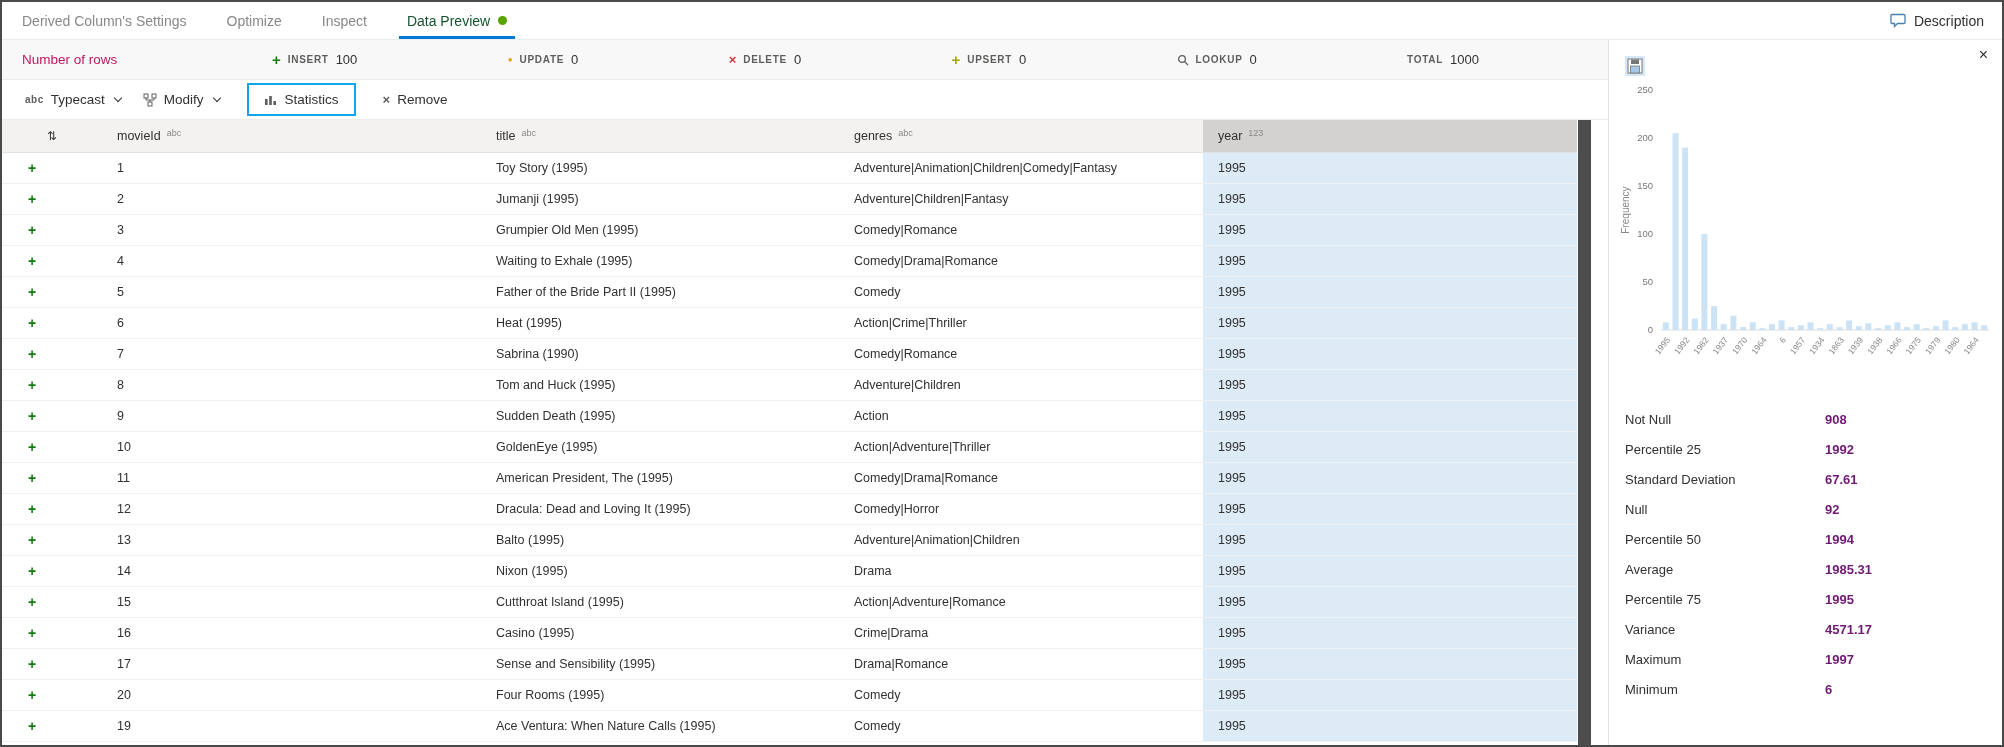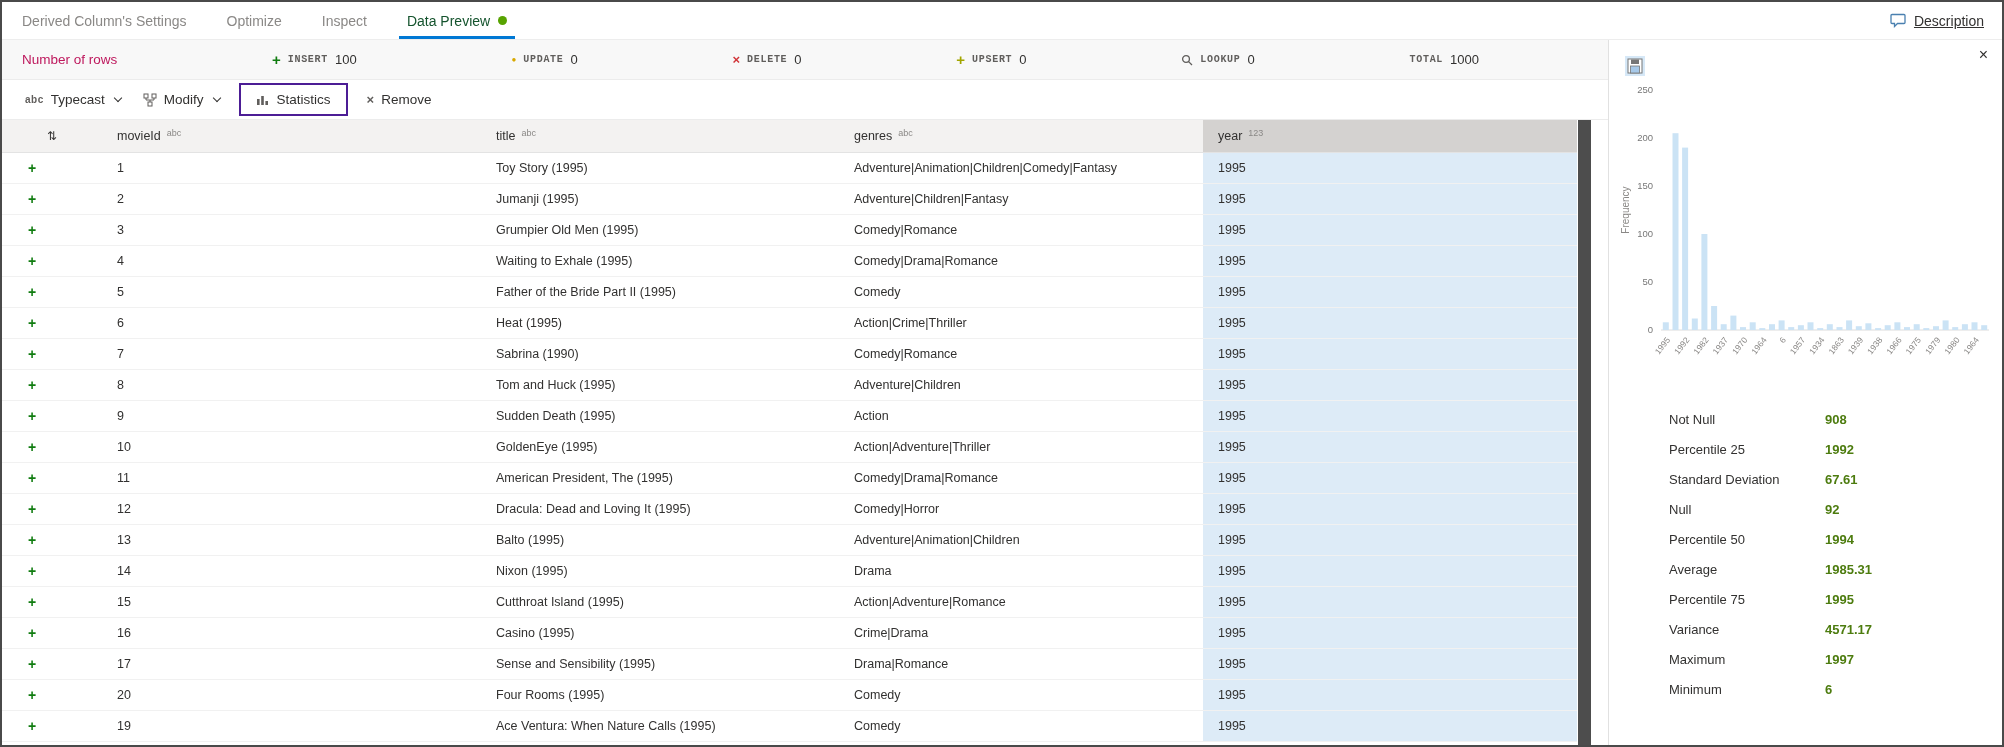--- a/index.html
+++ b/index.html
@@ -6,45 +6,45 @@
   body { font-family: "Liberation Sans", "DejaVu Sans", sans-serif; background:#fff; }
   .frame { width:2004px; height:747px; border:2px solid #4a4a4a; background:#fff; position:relative; overflow:hidden; }
 
   
   .tabbar { height:38px; display:flex; align-items:center; justify-content:space-between; padding-right:18px; border-bottom:1px solid #ededed; background:#fff;gap:48px; }
   .tabs { display:flex; height:100%; }
   .tab { padding:0 20px; display:flex; align-items:center; gap:8px; font-size:14px; color:#8a8886; cursor:pointer; position:relative; white-space:nowrap; }
   .tab.active { color:#14532d; }
   .tab.active::after { content:''; position:absolute; left:12px; right:12px; bottom:0; height:3px; background:#0078d4; }
   .gdot { width:9px; height:9px; border-radius:50%; background:#57a300; display:inline-block; }
-  .desc { display:flex; align-items:center; gap:8px; font-size:14px; color:#323130; cursor:pointer;text-decoration:underline; }
+  .desc { display:flex; align-items:center; gap:8px; font-size:14px; color:#323130; cursor:pointer; }
 
   
   .body { display:flex; height:705px; }
   .left { width:1608px; position:relative; background:#fff; }
 
   
   .countsbar { height:40px; background:#f8f8f8; display:flex; align-items:center; padding:0 24px 0 20px; border-bottom:1px solid #ececec; }
   .rowslabel { color:#be185d; font-size:13.5px; width:250px; flex:none; }
   .badges { flex:1; display:flex; justify-content:space-between; align-items:center; padding-right:105px; }
   .badge { display:flex; align-items:center; gap:7px; }
-  .blab { font-size:10px; letter-spacing:.7px; color:#605e5c; font-weight:bold;font-family:Liberation Mono, monospace; }
+  .blab { font-size:10px; letter-spacing:.7px; color:#605e5c; font-weight:bold; }
   .bval { font-size:13px; color:#323130; }
   .bi { display:inline-flex; align-items:center; }
   .plusg { color:#107c10; font-weight:bold; font-size:15px; line-height:10px; }
   .doty { color:#d8a800; font-size:8px; }
   .xred { color:#d13438; font-weight:bold; font-size:13px; line-height:10px; }
   .plusy { color:#a2a500; font-weight:bold; font-size:15px; line-height:10px; }
 
   
   .toolbar { height:40px; display:flex; align-items:center; padding:0 12px; border-bottom:1px solid #ececec; background:#fff; }
   .tbtn { display:flex; align-items:center; gap:7px; padding:6px 11px; font-size:13.5px; color:#323130; background:none; border:none; cursor:pointer; font-family:inherit; white-space:nowrap; }
   .abc { color:#605e5c; font-size:10px; font-weight:bold; letter-spacing:.5px; }
   .chev { display:inline-block; width:6px; height:6px; border-right:1.4px solid #323130; border-bottom:1.4px solid #323130; transform:rotate(45deg); margin:-3px 0 0 3px; }
-  .statwrap { border:2px solid #4c1d95; margin:0 8px; padding:1px 4px; }
+  .statwrap { border:2px solid #0ea5e9; margin:0 16px; padding:1px 4px; }
   .xgray { color:#605e5c; font-size:13px; font-weight:bold; }
 
   
   .table { display:grid; grid-template-columns:100px 379px 358px 364px 374px; font-size:12.5px; color:#323130; width:1575px; }
   .hcell { height:33px; background:#f3f2f1; display:flex; align-items:center; gap:6px; padding:0 15px; border-bottom:1px solid #e3e3e3; font-size:12.5px; color:#323130; }
   .hcell.first { justify-content:center; padding:0; }
   .hcell.yearh { background:#d4d2d0; }
   .sorticon { font-size:12px; color:#323130; }
   .typ { font-size:9px; color:#8a8886; position:relative; top:-3px; }
   .cell { height:31px; display:flex; align-items:center; padding:0 15px; border-bottom:1px solid #f1f1f1; background:#fff; overflow:hidden; white-space:nowrap; }
@@ -58,22 +58,22 @@
   .pclose { position:absolute; top:6px; right:14px; font-size:16px; color:#323130; cursor:pointer; }
   .ptitle { font-size:15px; font-weight:bold; color:#201f1e; }
   .ptype { font-size:9px; color:#8a8886; position:relative; top:-5px; margin-left:4px; }
   .saveicon { display:inline-flex; margin-top:6px; padding:2px; background:#d6e8f7; cursor:pointer; }
   #chart { margin:2px 0 0 -8px; display:block; }
   .ytick { font-size:9.5px; fill:#777; text-anchor:end; }
   .xtick { font-size:8.5px; fill:#8a8886; text-anchor:end; }
   .freq { font-size:10px; fill:#8a8886; text-anchor:middle; }
   .stats { margin-top:12px; padding-right:26px; }
   .srow { display:grid; grid-template-columns:200px 1fr; height:30px; align-items:center; font-size:13px; }
-  .slab { color:#323130;margin-left:44px; }
-  .sval { font-weight:bold; color:#4d7c0f; }
+  .slab { color:#323130; }
+  .sval { font-weight:bold; color:#701a75; }
 </style>
 </head>
 <body>
 
 <div class="frame">
 
   <div class="tabbar">
     <div class="tabs" id="tabs">
         <div class="tab">
           <span>Derived Column's Settings</span>

